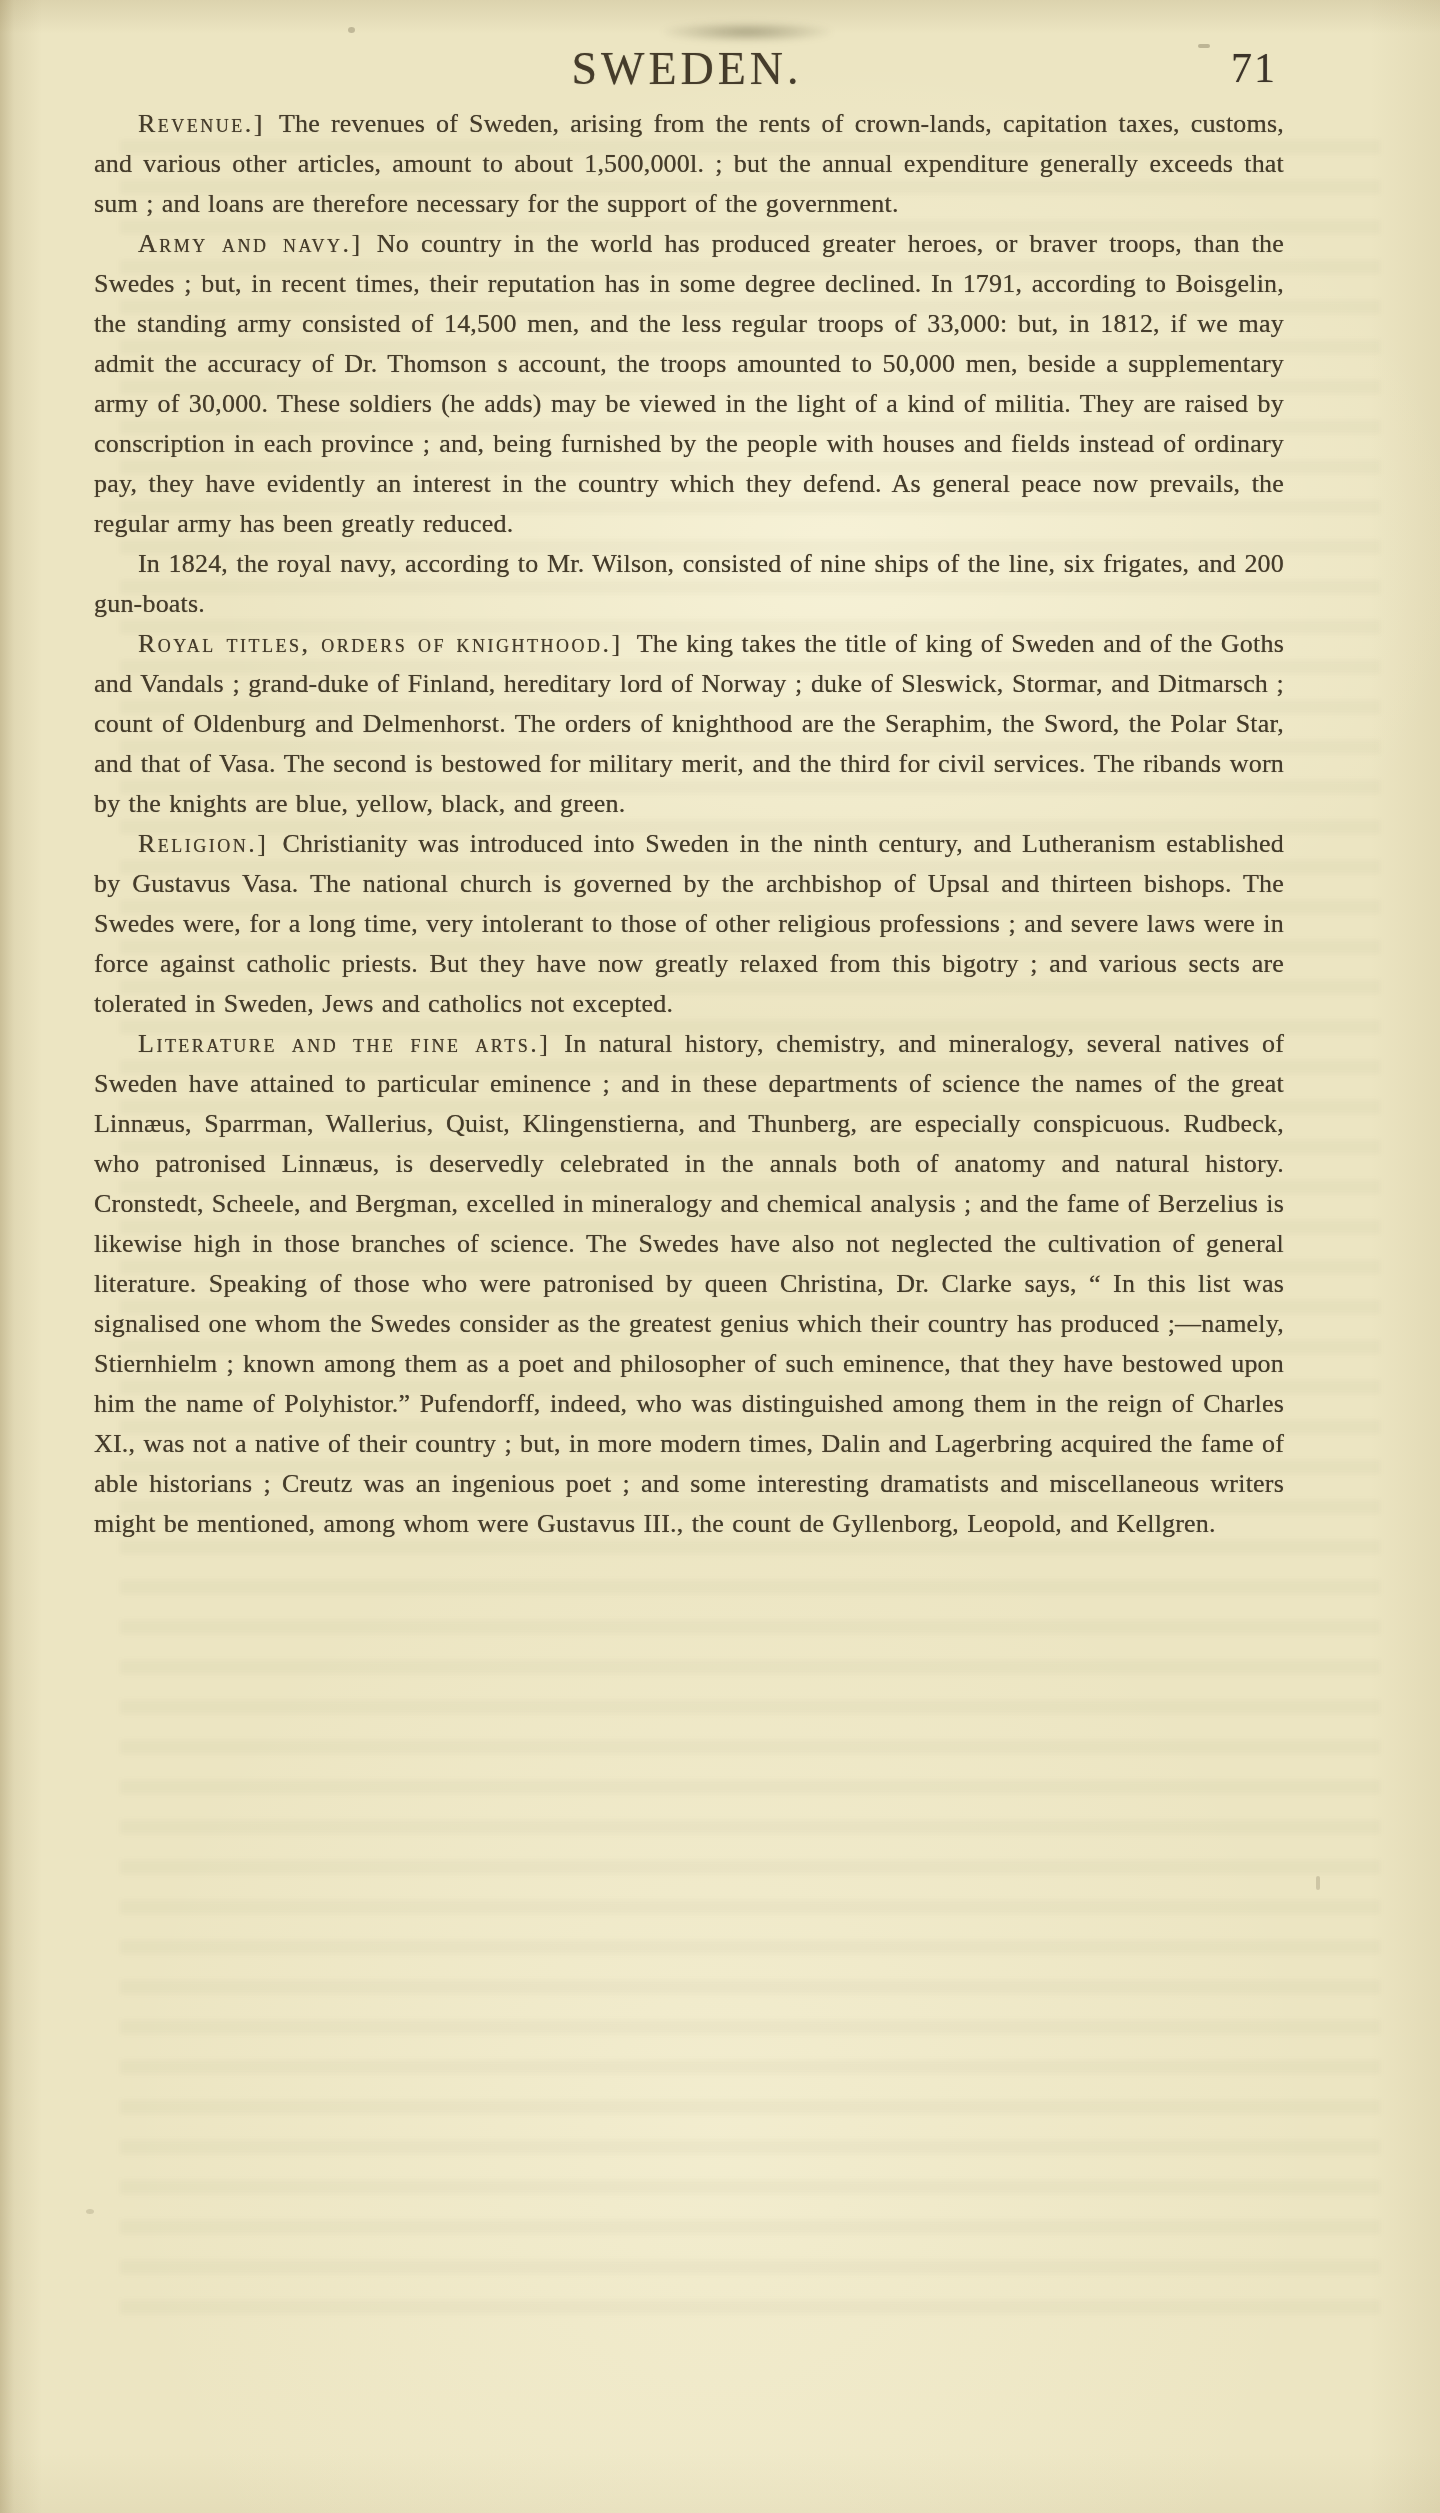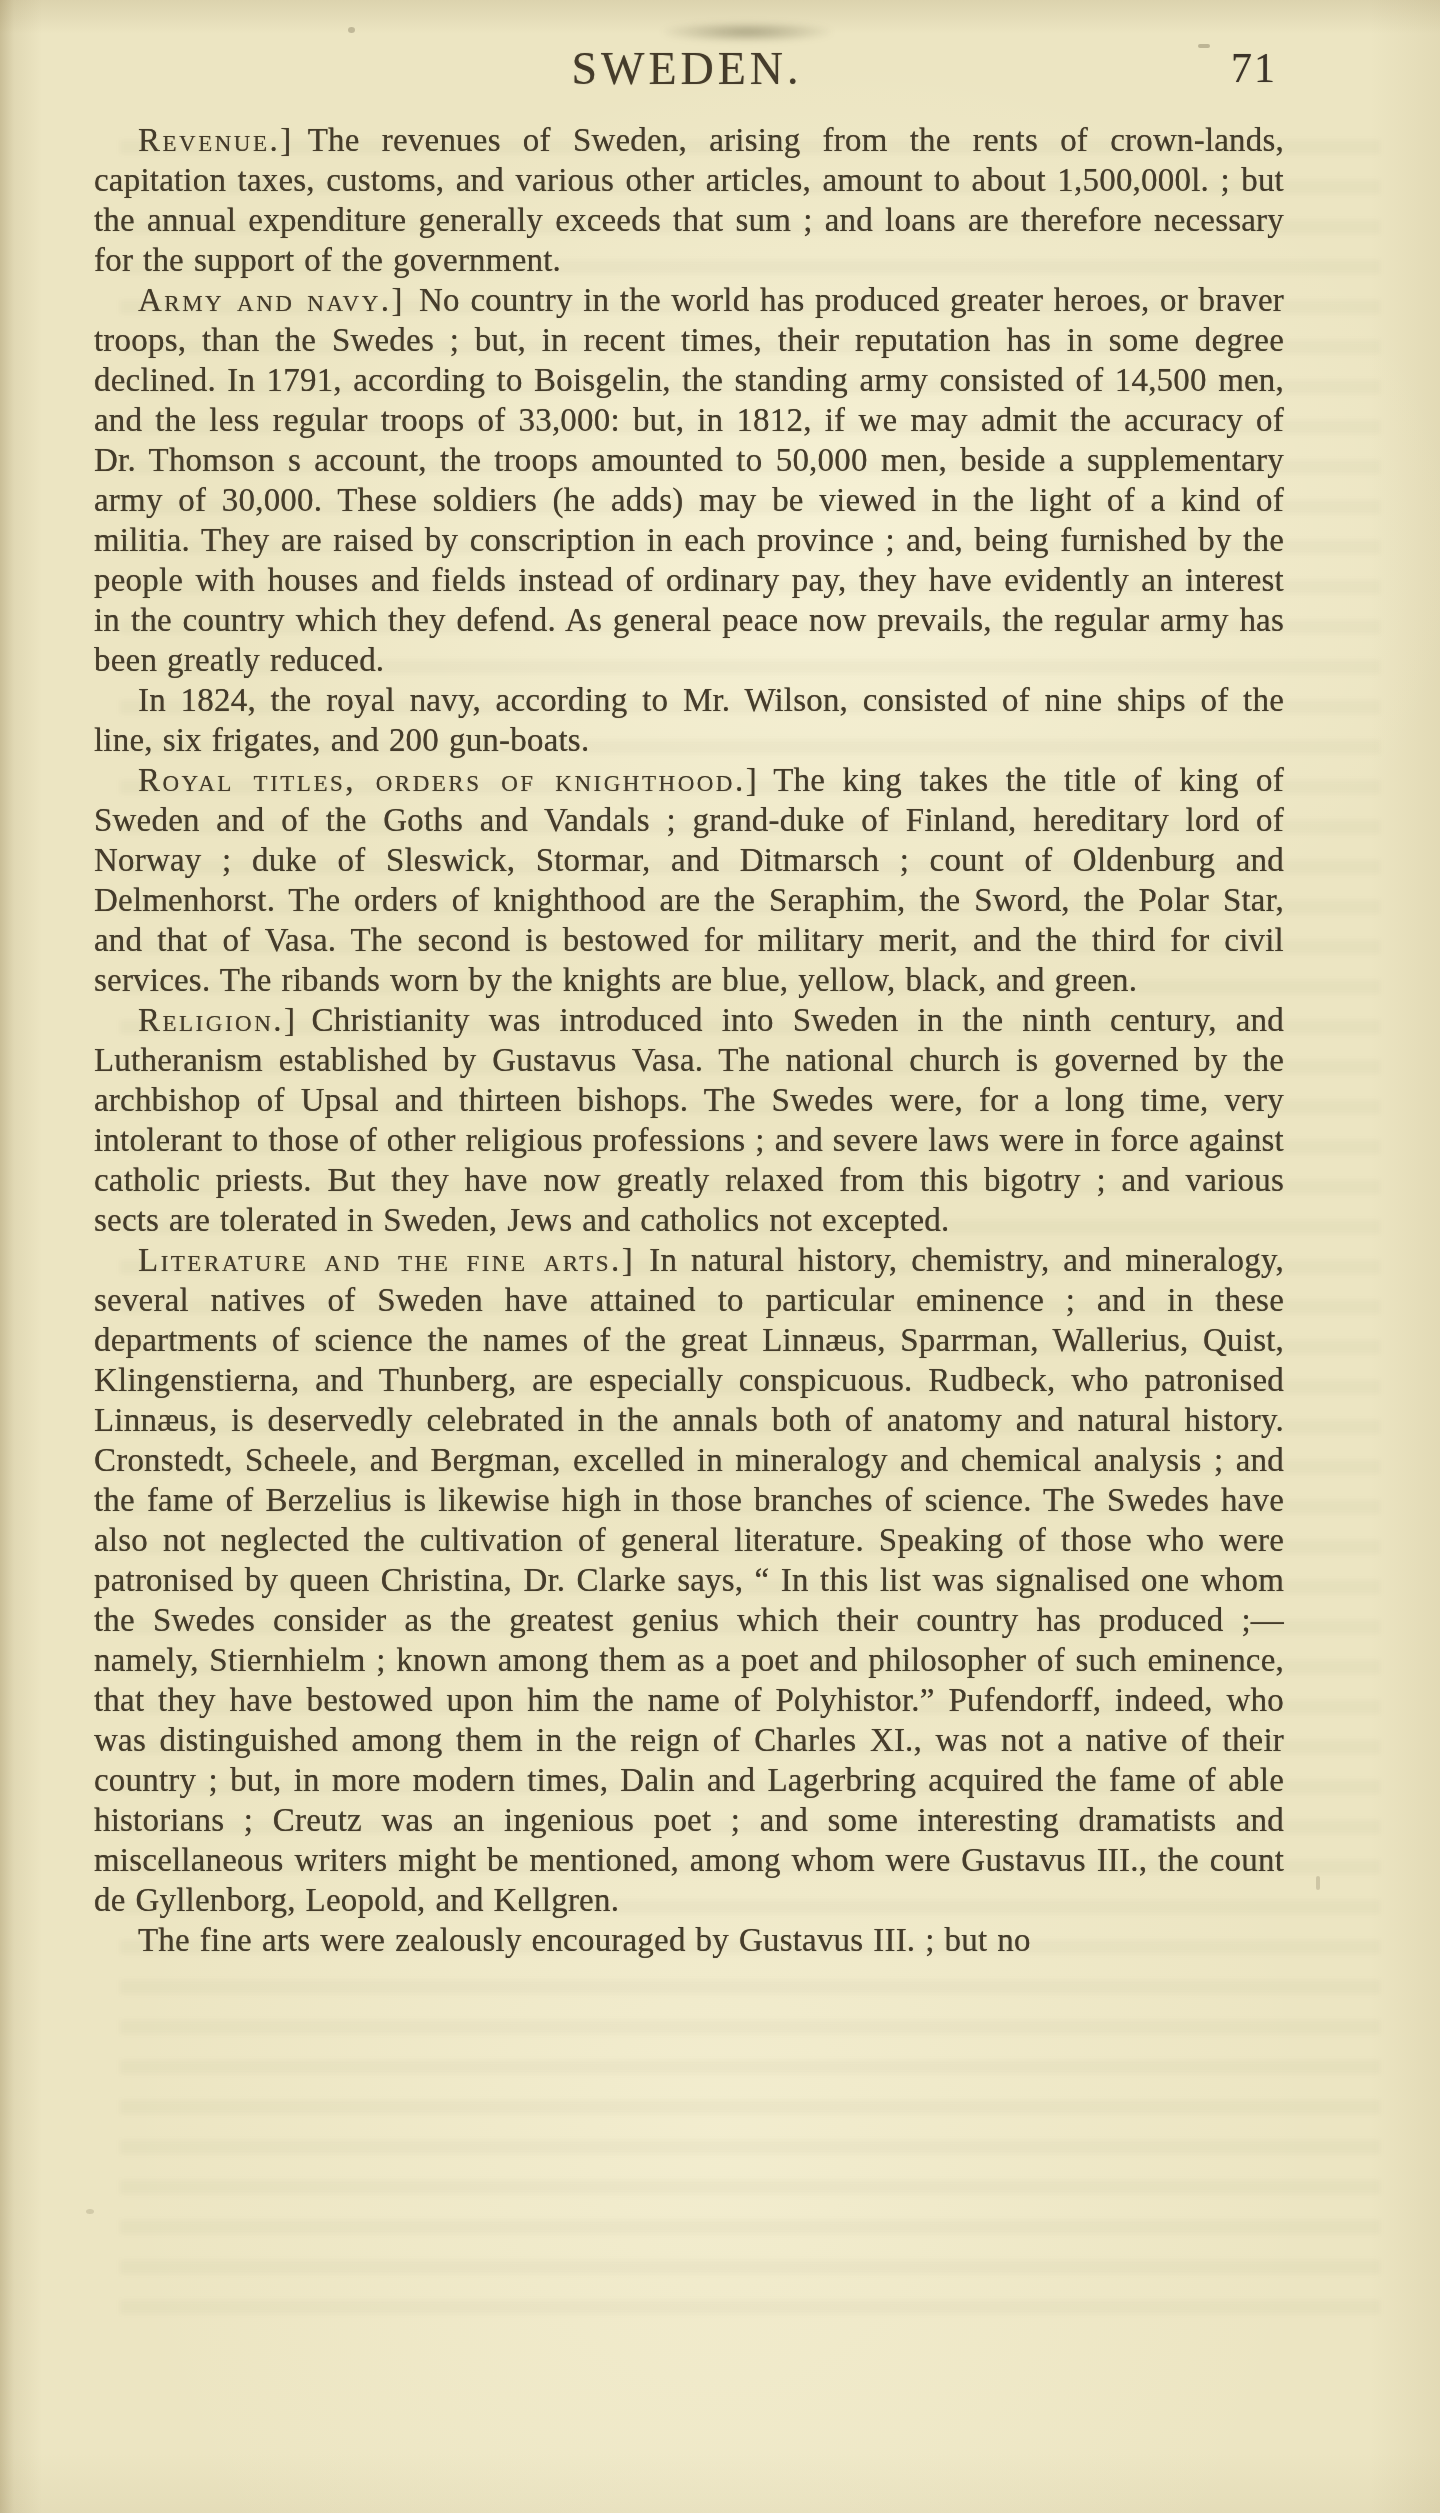--- a/index.html
+++ b/index.html
@@ -30,22 +30,22 @@
     text-align:center;font-size:46px;letter-spacing:4px;
     color:var(--ink);
     text-shadow:0 0 1px rgba(70,60,40,0.55);
   }
   .page-number{
     position:absolute;top:44px;right:163px;
     font-size:42px;letter-spacing:2px;color:#3c342a;
     text-shadow:0 0 1px rgba(70,60,40,0.5);
   }
   .text-block{
-    position:absolute;left:94px;top:120px;width:1190px;
-    font-size:33px;line-height:40px;
+    position:absolute;left:94px;top:104px;width:1190px;
+    font-size:26px;line-height:40px;
     letter-spacing:0.2px;word-spacing:1.5px;
     text-align:justify;color:var(--ink);
     text-shadow:0 0 0.7px rgba(70,58,40,0.75);
   }
   p.para{margin:0;text-indent:44px;}
   .lead{
     font-variant:small-caps;
     letter-spacing:2.5px;
     margin-right:14px;
   }
@@ -92,16 +92,15 @@
     <p class="para"><span class="lead">Army and navy.]</span><span>No country in the world has produced greater heroes, or braver troops, than the Swedes ; but, in recent times, their reputation has in some degree declined. In 1791, according to Boisgelin, the standing army consisted of 14,500 men, and the less regular troops of 33,000: but, in 1812, if we may admit the accuracy of Dr. Thomson s account, the troops amounted to 50,000 men, beside a supplementary army of 30,000. These soldiers (he adds) may be viewed in the light of a kind of militia. They are raised by conscription in each province ; and, being furnished by the people with houses and fields instead of ordinary pay, they have evidently an interest in the country which they defend. As general peace now prevails, the regular army has been greatly reduced.</span></p>
 
     <p class="para"><span class="lead"></span><span>In 1824, the royal navy, according to Mr. Wilson, consisted of nine ships of the line, six frigates, and 200 gun-boats.</span></p>
 
     <p class="para"><span class="lead">Royal titles, orders of knighthood.]</span><span>The king takes the title of king of Sweden and of the Goths and Vandals ; grand-duke of Finland, hereditary lord of Norway ; duke of Sleswick, Stormar, and Ditmarsch ; count of Oldenburg and Delmenhorst. The orders of knighthood are the Seraphim, the Sword, the Polar Star, and that of Vasa. The second is bestowed for military merit, and the third for civil services. The ribands worn by the knights are blue, yellow, black, and green.</span></p>
 
     <p class="para"><span class="lead">Religion.]</span><span>Christianity was introduced into Sweden in the ninth century, and Lutheranism established by Gustavus Vasa. The national church is governed by the archbishop of Upsal and thirteen bishops. The Swedes were, for a long time, very intolerant to those of other religious professions ; and severe laws were in force against catholic priests. But they have now greatly relaxed from this bigotry ; and various sects are tolerated in Sweden, Jews and catholics not excepted.</span></p>
 
     <p class="para"><span class="lead">Literature and the fine arts.]</span><span>In natural history, chemistry, and mineralogy, several natives of Sweden have attained to particular eminence ; and in these departments of science the names of the great Linnæus, Sparrman, Wallerius, Quist, Klingenstierna, and Thunberg, are especially conspicuous. Rudbeck, who patronised Linnæus, is deservedly celebrated in the annals both of anatomy and natural history. Cronstedt, Scheele, and Bergman, excelled in mineralogy and chemical analysis ; and the fame of Berzelius is likewise high in those branches of science. The Swedes have also not neglected the cultivation of general literature. Speaking of those who were patronised by queen Christina, Dr. Clarke says, “ In this list was signalised one whom the Swedes consider as the greatest genius which their country has produced ;—namely, Stiernhielm ; known among them as a poet and philosopher of such eminence, that they have bestowed upon him the name of Polyhistor.” Pufendorff, indeed, who was distinguished among them in the reign of Charles XI., was not a native of their country ; but, in more modern times, Dalin and Lagerbring acquired the fame of able historians ; Creutz was an ingenious poet ; and some interesting dramatists and miscellaneous writers might be mentioned, among whom were Gustavus III., the count de Gyllenborg, Leopold, and Kellgren.</span></p>
 
-    <p class="para"><span class="lead"></span><span>The fine arts were zealously encouraged by Gustavus III. ; but no</span></p>
   </main>
 
 </div>
 
 </body></html>

